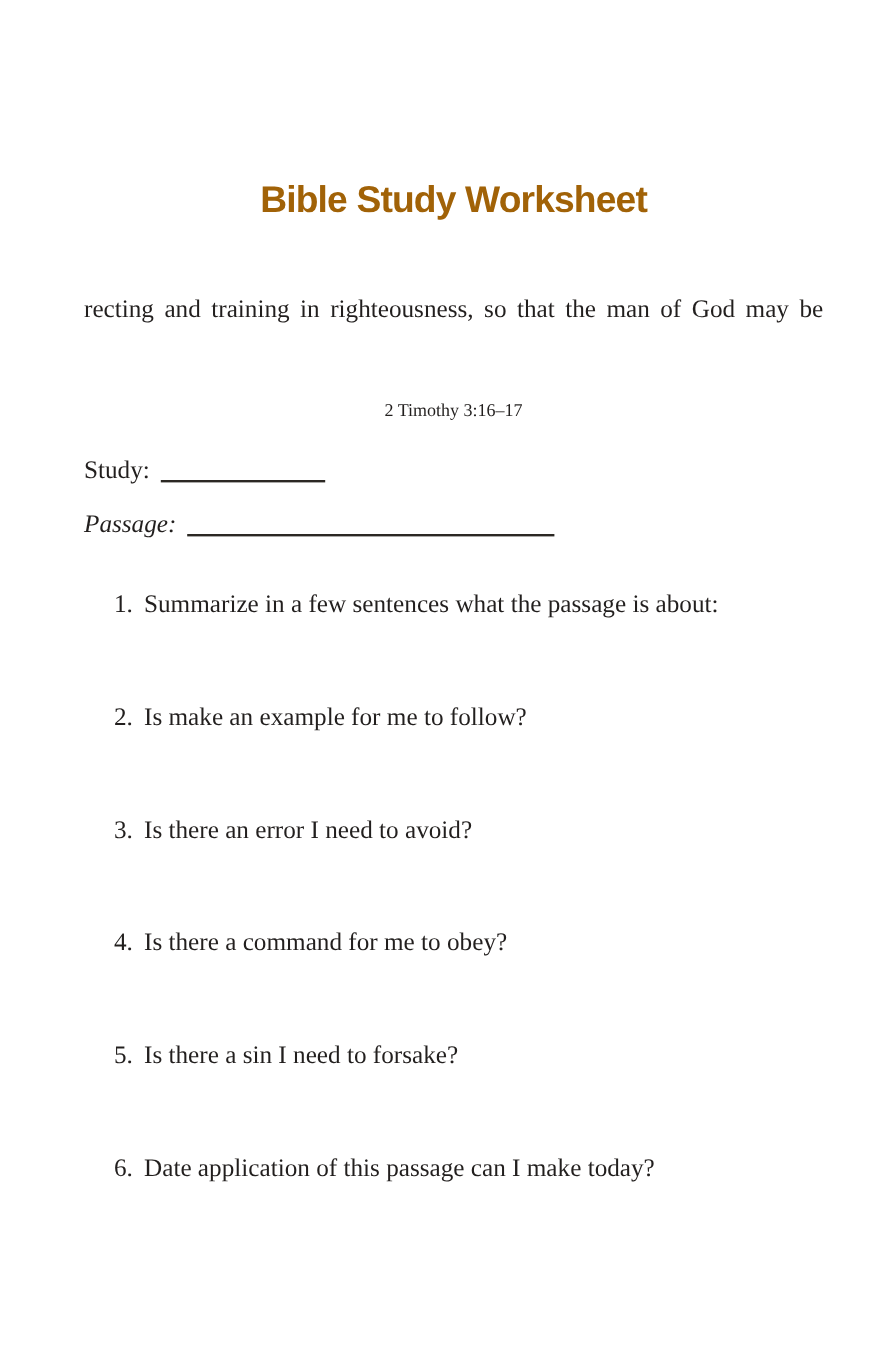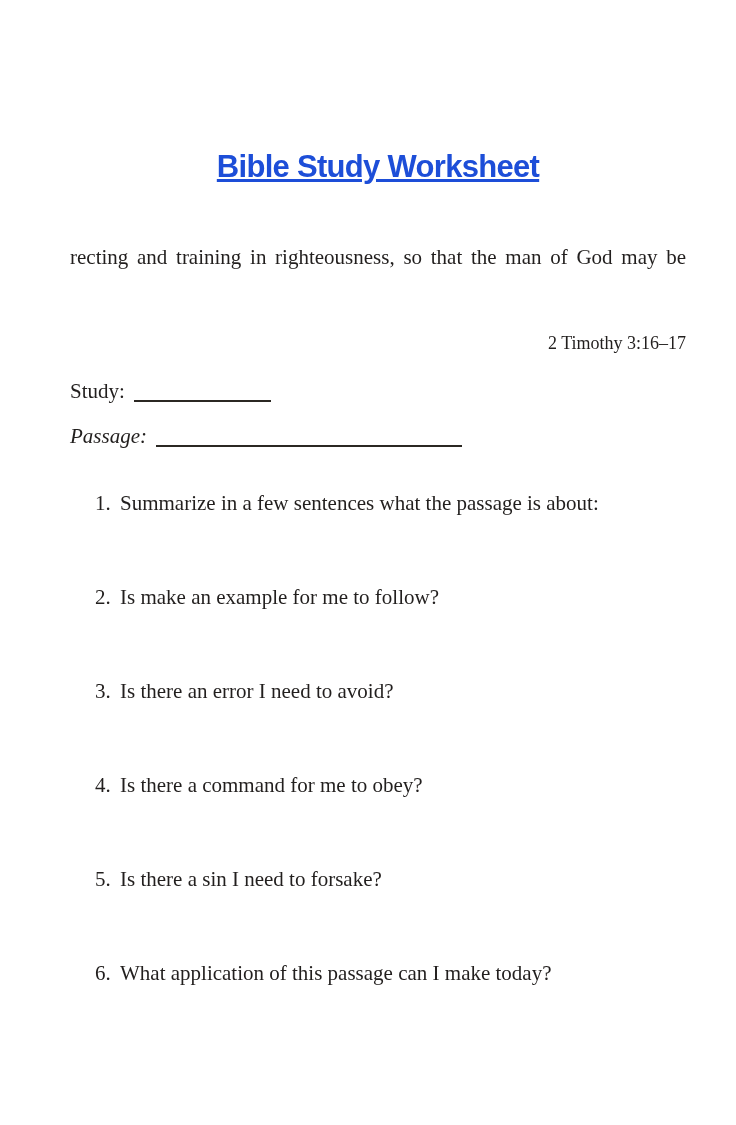--- a/index.html
+++ b/index.html
@@ -24,42 +24,41 @@
     top: 149px;
     left: 0;
     width: 100%;
     margin: 0;
     text-align: center;
     font-family: "Liberation Sans", sans-serif;
     font-weight: bold;
     font-size: 31px;
     line-height: 36px;
     letter-spacing: -0.7px;
-    color: #1d4ed8;
-    text-decoration: underline;
+    color: #a16207;
   }
   .quote {
     position: absolute;
     top: 243px;
     left: 0;
     width: 100%;
     font-size: 21px;
     line-height: 28px;
   }
   .qline.j {
     text-align: justify;
     text-align-last: justify;
   }
   .reference {
     position: absolute;
     top: 331px;
     left: 0;
     width: 100%;
-    text-align: right;
-    font-size: 18px;
+    text-align: center;
+    font-size: 15px;
     line-height: 24px;
   }
   .field-row {
     position: absolute;
     left: 0;
     font-size: 21px;
     line-height: 28px;
     white-space: nowrap;
   }
   .field-row.date { top: 377px; }
@@ -127,17 +126,17 @@
       <span class="qtext">Is there a command for me to obey?</span>
     </div>
 
     <div class="question" style="top:865px">
       <span class="qnum">5.</span>
       <span class="qtext">Is there a sin I need to forsake?</span>
     </div>
 
     <div class="question" style="top:959px">
       <span class="qnum">6.</span>
-      <span class="qtext">What application of this passage can I make today?</span>
+      <span class="qtext">Date application of this passage can I make today?</span>
     </div>
 
   </div>
 </div>
 
 </body></html>

